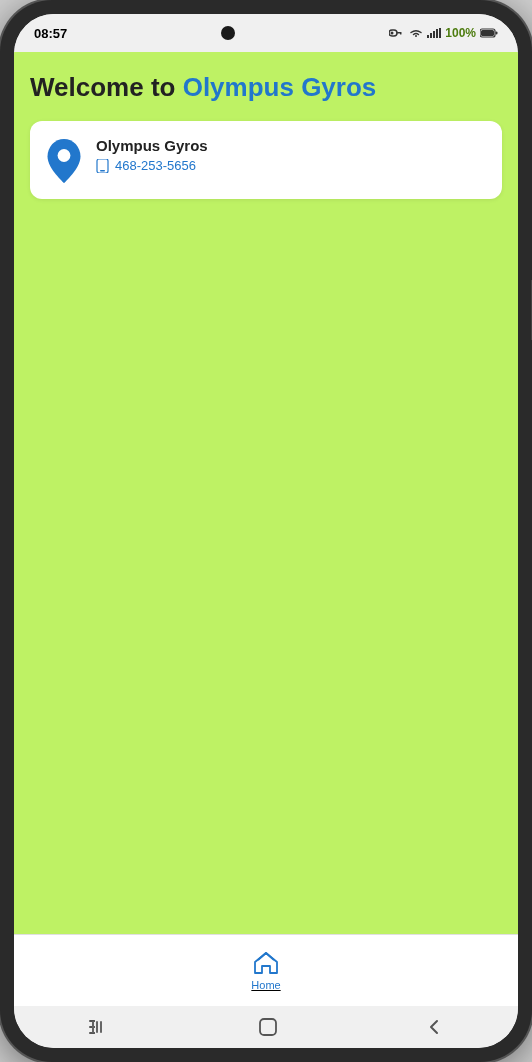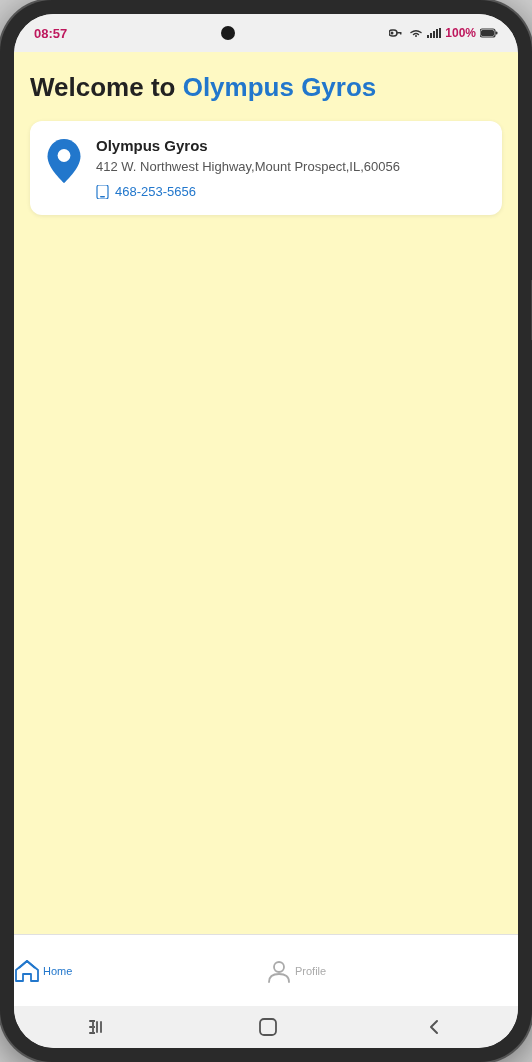--- a/index.html
+++ b/index.html
@@ -56,42 +56,42 @@
       display: flex;
       align-items: center;
       justify-content: space-between;
       padding: 0 20px;
       flex-shrink: 0;
     }
 
     .status-time {
       font-size: 13px;
       font-weight: 600;
-      color: #be185d;
+      color: #000000;
     }
 
     .status-icons {
       display: flex;
       align-items: center;
       gap: 4px;
       font-size: 11px;
       color: #222;
     }
 
     .camera-notch {
       width: 14px;
       height: 14px;
       background: #1a1a1a;
       border-radius: 50%;
     }
 
     
     .main-content {
       flex: 1;
-      background: #fef9c3;
+      background: #bef264;
       overflow-y: auto;
       padding: 20px 16px 10px;
     }
 
     .welcome-title {
       font-size: 26px;
       font-weight: 600;
       color: #222;
       margin-bottom: 18px;
       line-height: 1.2;
@@ -152,25 +152,26 @@
       height: 72px;
       display: flex;
       align-items: center;
       justify-content: space-around;
       border-top: 1px solid #e0e0e0;
       flex-shrink: 0;
     }
 
     .nav-item {
       display: flex;
-      flex-direction: row;
+      flex-direction: column;
       align-items: center;
       gap: 3px;
       flex: 1;
       cursor: pointer;
+      text-decoration: underline;
     }
 
     .nav-icon {
       width: 26px;
       height: 26px;
       display: flex;
       align-items: center;
       justify-content: center;
     }
 
@@ -227,21 +228,21 @@
           <path d="M4.5 6.5 Q7 4.5 9.5 6.5" stroke="#333" stroke-width="1.5" fill="none" stroke-linecap="round"></path>
           <path d="M2 4.5 Q7 1 12 4.5" stroke="#333" stroke-width="1.5" fill="none" stroke-linecap="round"></path>
         </svg>
         <svg width="14" height="10" viewBox="0 0 14 10">
           <rect x="0" y="7" width="2" height="3" fill="#333"></rect>
           <rect x="3" y="5" width="2" height="5" fill="#333"></rect>
           <rect x="6" y="3" width="2" height="7" fill="#333"></rect>
           <rect x="9" y="1" width="2" height="9" fill="#333"></rect>
           <rect x="12" y="0" width="2" height="10" fill="#333"></rect>
         </svg>
-        <span style="font-size:12px;font-weight:600;color:#be185d;">100%</span>
+        <span style="font-size:12px;font-weight:600;color:#4d7c0f;">100%</span>
         <svg width="18" height="10" viewBox="0 0 18 10">
           <rect x="0" y="1" width="15" height="8" rx="2" fill="none" stroke="#333" stroke-width="1.2"></rect>
           <rect x="1" y="2" width="13" height="6" rx="1.5" fill="#333"></rect>
           <rect x="15.5" y="3.5" width="2" height="3" rx="1" fill="#333"></rect>
         </svg>
       </div>
     </div>
 
     <div class="main-content">
 
@@ -251,21 +252,20 @@
 
       <div class="restaurant-card">
 
         <svg class="location-pin-icon" viewBox="0 0 36 48">
           <path d="M18 0 C8 0 0 8.5 0 19 C0 32 18 48 18 48 C18 48 36 32 36 19 C36 8.5 28 0 18 0Z" fill="#2277cc"></path>
           <circle cx="18" cy="18" r="7" fill="white"></circle>
         </svg>
 
         <div class="restaurant-info">
           <div class="restaurant-name">Olympus Gyros</div>
-          <div class="restaurant-address">412 W. Northwest Highway,Mount Prospect,IL,60056</div>
           <a class="restaurant-phone" href="#">
             <svg width="13" height="14" viewBox="0 0 13 14">
               <rect x="1" y="0" width="11" height="14" rx="2" fill="none" stroke="#2277cc" stroke-width="1.2"></rect>
               <rect x="4" y="11" width="5" height="1.5" rx="0.75" fill="#2277cc"></rect>
             </svg>
             <span>468-253-5656</span>
           </a>
         </div>
       </div>
 
@@ -277,29 +277,20 @@
         <div class="nav-icon">
           <svg width="26" height="26" viewBox="0 0 26 26">
             <path d="M13 3 L2 12 L2 23 L9 23 L9 16 L17 16 L17 23 L24 23 L24 12 Z" fill="none" stroke="#2277cc" stroke-width="1.8" stroke-linejoin="round"></path>
             <path d="M5 10 L13 3 L21 10" fill="none" stroke="#2277cc" stroke-width="1.8" stroke-linejoin="round"></path>
           </svg>
         </div>
         <span class="nav-label active">Home</span>
       </div>
 
 
-      <div class="nav-item">
-        <div class="nav-icon">
-          <svg width="26" height="26" viewBox="0 0 26 26">
-            <circle cx="13" cy="9" r="5" fill="none" stroke="#aaa" stroke-width="1.8"></circle>
-            <path d="M3 24 Q3 16 13 16 Q23 16 23 24" fill="none" stroke="#aaa" stroke-width="1.8" stroke-linecap="round"></path>
-          </svg>
-        </div>
-        <span class="nav-label">Profile</span>
-      </div>
 
     </div>
 
     <div class="android-nav">
       <div class="android-nav-btn">
         <svg width="20" height="14" viewBox="0 0 20 14">
           <rect x="0" y="0" width="6" height="2" rx="1" fill="#555"></rect>
           <rect x="4" y="0" width="2" height="2" rx="1" fill="#555"></rect>
           <rect x="0" y="6" width="6" height="2" rx="1" fill="#555"></rect>
           <rect x="4" y="6" width="2" height="2" rx="1" fill="#555"></rect>

